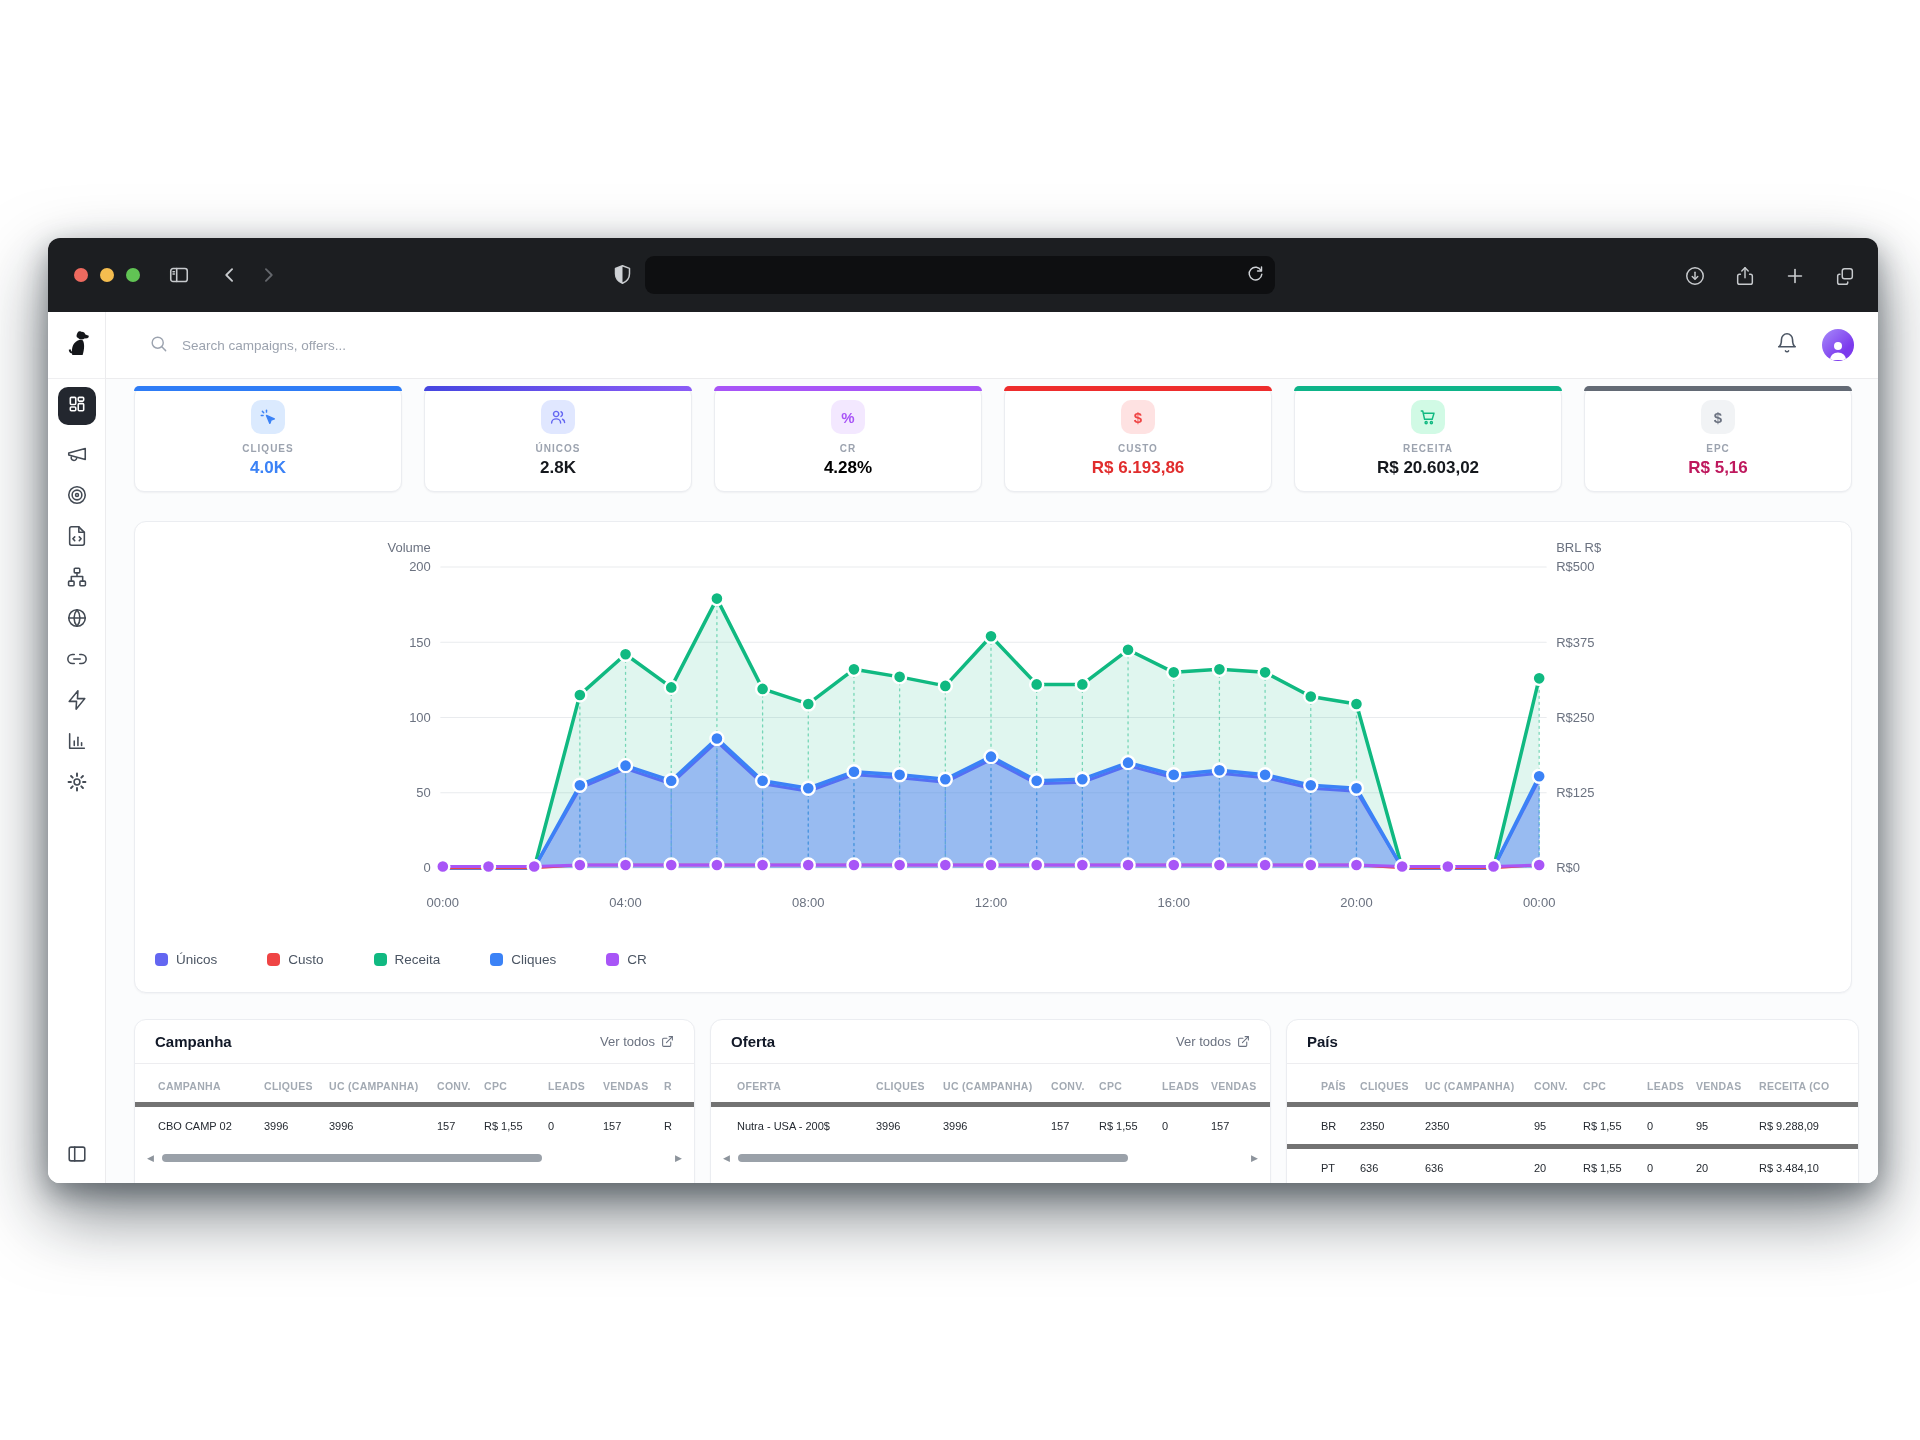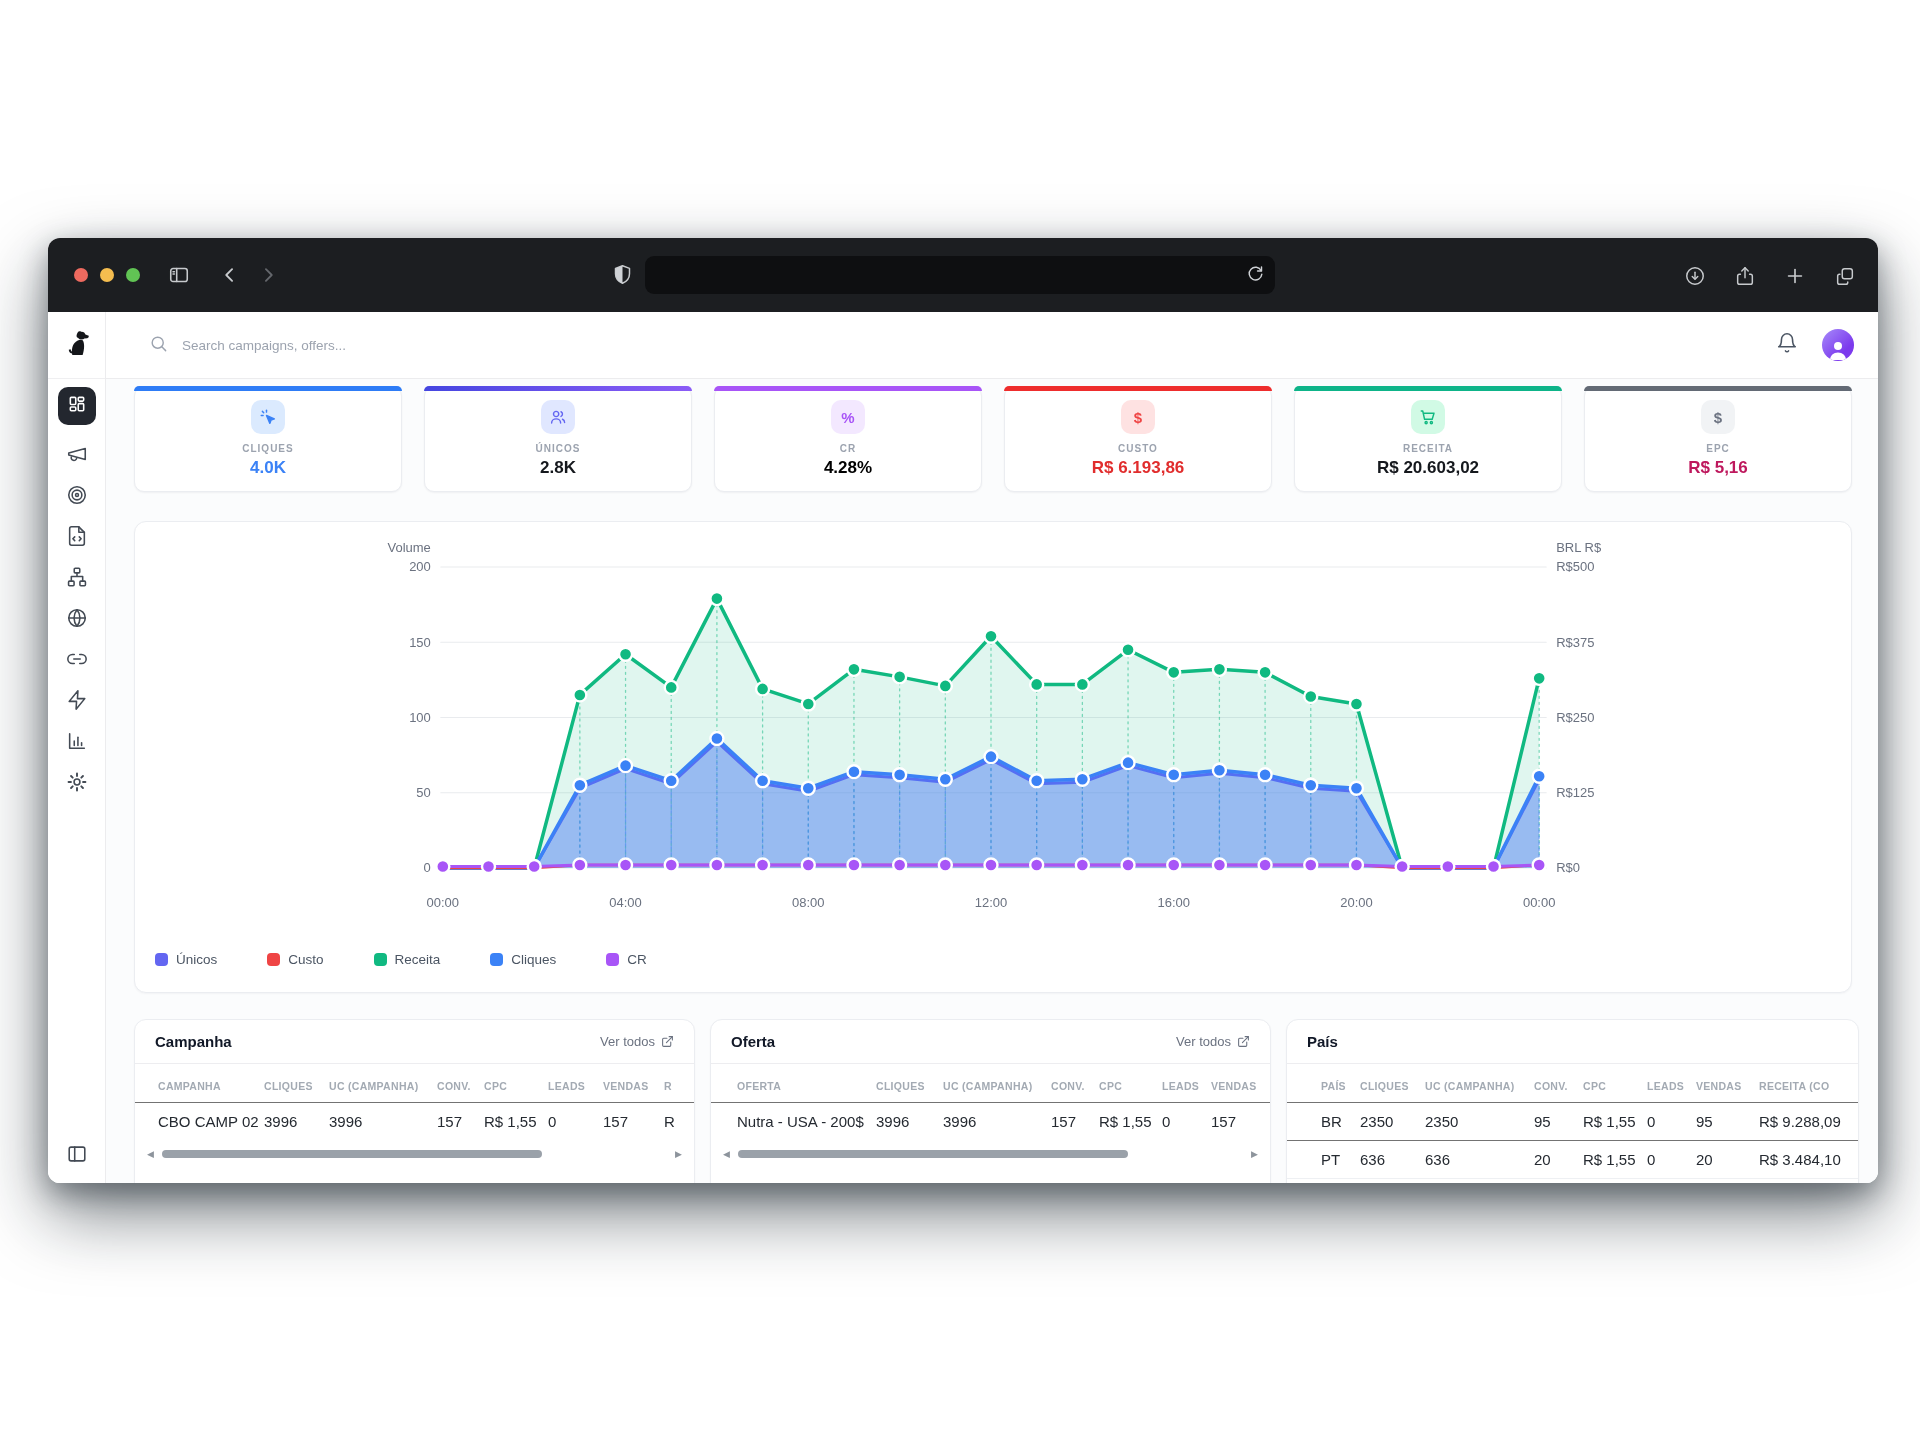--- a/index.html
+++ b/index.html
@@ -68,21 +68,21 @@
     box-shadow:0 1px 2px rgba(16,24,40,.04);}
   .tc-campanha{flex:0 0 559px;}
   .tc-oferta{flex:0 0 559px;}
   .tc-pais{flex:0 0 571px;}
   .tcard-head{display:flex;justify-content:space-between;align-items:center;padding:13px 20px;
     border-bottom:1px solid #ededf0;}
   .tcard-title{font-size:15px;font-weight:bold;color:#111827;}
   .ver-todos{display:flex;align-items:center;gap:6px;font-size:13px;color:#6b7280;cursor:pointer;}
   .trow{display:grid;align-items:center;white-space:nowrap;overflow:hidden;}
   .thead{padding-top:16px;padding-bottom:10px;font-size:10.5px;font-weight:bold;letter-spacing:.3px;color:#a3aab3;}
-  .tdata{height:37px;font-size:15px;color:#252a31;border-top:1px solid #737373;}
+  .tdata{height:37px;font-size:11px;color:#252a31;border-top:5px solid #737373;}
   .g-campanha{grid-template-columns:106px 65px 108px 47px 64px 55px 61px 1fr;padding-left:23px;}
   .g-oferta{grid-template-columns:139px 67px 108px 48px 63px 49px 1fr;padding-left:26px;}
   .g-pais{grid-template-columns:39px 65px 109px 49px 64px 49px 63px 1fr;padding-left:34px;}
   .tc-pais .tdata:last-child{border-bottom:1px solid #eef0f3;}
   .sb-row{display:flex;align-items:center;margin:8px 12px 0 12px;height:12px;gap:4px;}
   .sb-arrow{color:#8d949c;font-size:9px;line-height:1;}
   .sb-track{flex:1;position:relative;height:8px;}
   .sb-thumb{position:absolute;top:0;height:8px;background:#9aa1a9;border-radius:5px;left:4px;width:74%;}
   svg{stroke-linecap:round;stroke-linejoin:round;}
 </style>

